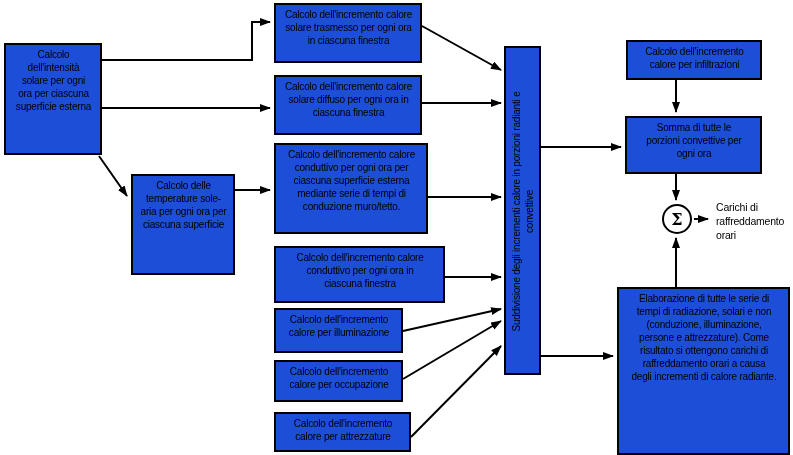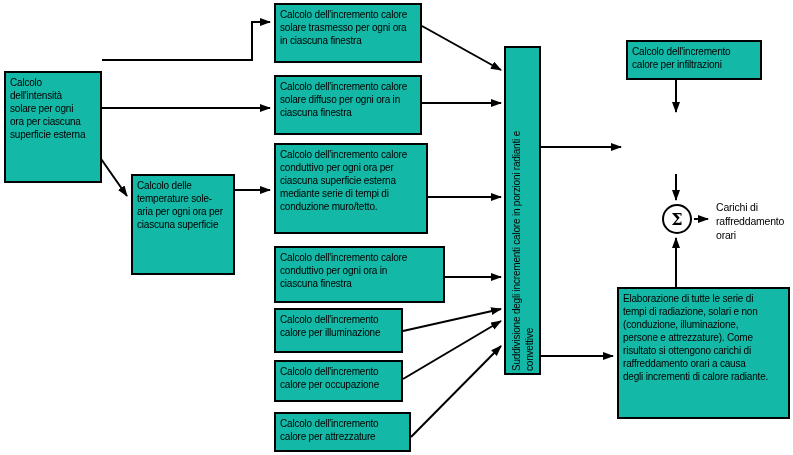--- a/index.html
+++ b/index.html
@@ -3,43 +3,43 @@
 <meta charset="utf-8">
 <style>
   * { margin:0; padding:0; box-sizing:border-box; }
   html,body { background:#ffffff; }
   body { font-family:"Liberation Sans", sans-serif; color:#000; }
   .canvas {
     position:relative; width:793px; height:455px; background:#fff; overflow:hidden;
   }
   .connectors { position:absolute; left:0; top:0; width:793px; height:455px; }
   .box {
-    position:absolute; border:2px solid #000; background:#14b8a6;
+    position:absolute; border:2px solid #000; background:#1d4ed8;
     font-size:10px; line-height:13px; letter-spacing:-0.2px;
-    padding:3px 3px 2px 4px; white-space:pre-line;
+    padding:3px 3px 2px 4px; white-space:pre-line;text-align:center;
   }
-  #b-intensita   { left:4px;   top:43px;  width:98px;  height:112px;margin-top:28px; }
+  #b-intensita   { left:4px;   top:43px;  width:98px;  height:112px; }
   #b-sole-aria   { left:131px; top:150px; width:104px; height:101px;margin-top:24px; }
   #b-trasmesso   { left:274px; top:3px;   width:148px; height:60px; }
   #b-diffuso     { left:274px; top:75px;  width:148px; height:60px; }
   #b-cond-sup    { left:274px; top:143px; width:154px; height:91px; }
   #b-cond-fin    { left:274px; top:246px; width:171px; height:57px; }
   #b-illum       { left:274px; top:308px; width:129px; height:45px; }
   #b-occup       { left:274px; top:360px; width:129px; height:42px; }
   #b-attrez      { left:274px; top:412px; width:137px; height:40px; }
   #b-suddiv      { left:504px; top:46px;  width:37px;  height:329px; padding:0; white-space:normal; }
   #b-suddiv .vtext {
     position:absolute; left:3px; top:323px; width:319px; height:29px;
     transform:rotate(-90deg); transform-origin:0 0;
     font-size:10px; line-height:13px; letter-spacing:-0.2px; white-space:pre-line;
     padding-top:1px;
   }
   #b-infil       { left:626px; top:40px;  width:136px; height:40px; }
   #b-somma       { left:625px; top:116px; width:137px; height:58px; }
-  #b-elab        { left:617px; top:287px; width:173px; height:132px; }
+  #b-elab        { left:617px; top:287px; width:173px; height:168px; }
   #sigma-node {
     position:absolute; left:662px; top:204px; width:30px; height:30px;
     border:2px solid #000; border-radius:50%; background:#fff;
     display:flex; align-items:center; justify-content:center;
     font-family:"DejaVu Serif", serif; font-size:16px; font-weight:bold;
   }
   #out-label {
     position:absolute; left:716px; top:200px; width:90px;
     font-size:10.5px; line-height:14px; letter-spacing:-0.2px; white-space:pre-line;
   }
@@ -115,20 +115,23 @@
 calore per attrezzature</div>
 
   <div class="box" id="b-suddiv">
     <div class="vtext">Suddivisione degli incrementi calore in porzioni radianti e
 convettive</div>
   </div>
 
   <div class="box" id="b-infil">Calcolo dell'incremento
 calore per infiltrazioni</div>
 
+  <div class="box" id="b-somma">Somma di tutte le
+porzioni convettive per
+ogni ora</div>
 
   <div class="box" id="b-elab">Elaborazione di tutte le serie di
 tempi di radiazione, solari e non
 (conduzione, illuminazione,
 persone e attrezzature). Come
 risultato si ottengono carichi di
 raffreddamento orari a causa
 degli incrementi di calore radiante.</div>
 
   <div id="sigma-node">Σ</div>

